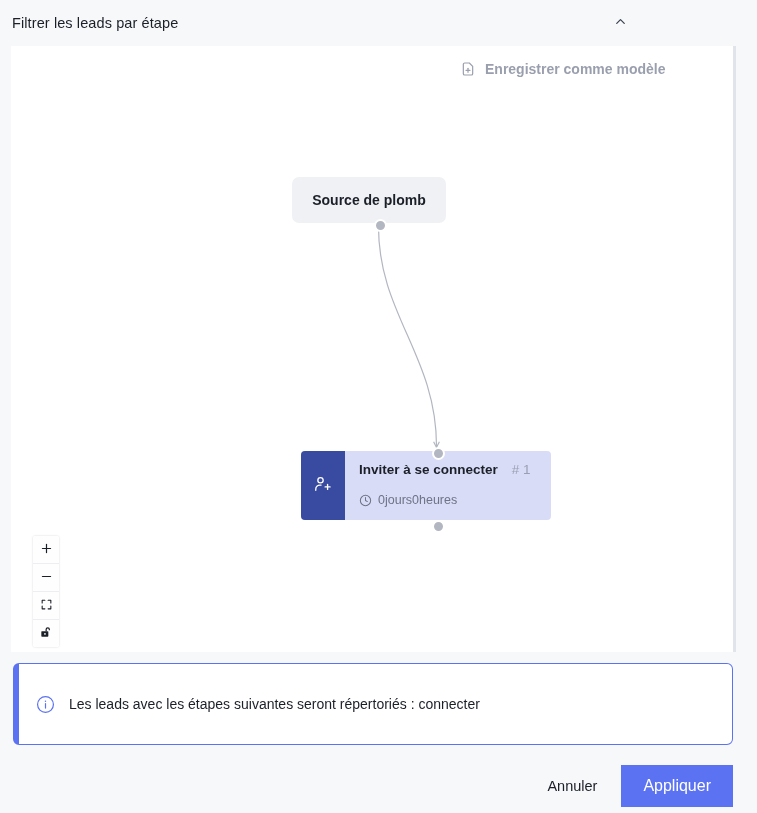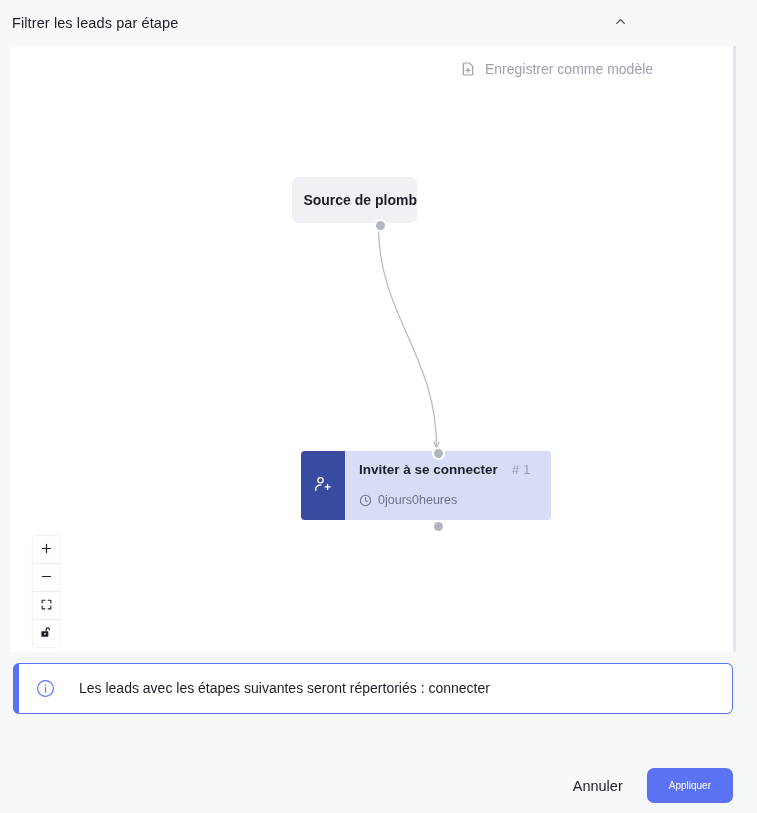--- a/index.html
+++ b/index.html
@@ -63,42 +63,43 @@
   
   .save-template {
     position: absolute;
     left: 449px;
     top: 15px;
     display: flex;
     align-items: center;
     gap: 9px;
     cursor: pointer;
     user-select: none;
+    font-weight: bold;
   }
   .save-template .label {
     font-size: 14px;
     color: #9a9fae;
   }
   .save-template .ico { display:flex; color:#9a9fae; }
 
   
   .node {
     position: absolute;
     box-sizing: border-box;
   }
   .node-source {
     left: 281px;
     top: 131px;
-    width: 125px;
+    width: 154px;
     height: 46px;
     background: #f0f1f4;
     border-radius: 7px;
     display: flex;
     align-items: center;
-    justify-content: flex-end;
+    justify-content: center;
     cursor: grab;
   }
   .node-source .node-label {
     font-size: 14px;
     font-weight: bold;
     color: #1b1f28;
   }
 
   .node-action {
     left: 290px;
@@ -194,30 +195,30 @@
     color: #1b1f28;
   }
   .ctrl-btn:last-child { border-bottom: none; }
 
   
   .info-banner {
     position: absolute;
     left: 13px;
     top: 663px;
     width: 720px;
-    height: 51px;
+    height: 82px;
     box-sizing: border-box;
     background: #ffffff;
     border: 1px solid #5b72f2;
     border-left: 6px solid #5b72f2;
     border-radius: 6px;
     display: flex;
     align-items: center;
     padding: 0 14px 0 17px;
-    gap: 24px;
+    gap: 14px;
   }
   .info-banner .info-ico { flex: 0 0 auto; display: flex; color: #5b72f2; }
   .info-banner .info-text {
     font-size: 14px;
     color: #1b1f28;
     line-height: 21px;
     max-width: 430px;
   }
 
   
@@ -239,23 +240,23 @@
     border: none;
     font-family: "Liberation Sans", sans-serif;
     font-size: 14.5px;
     color: #1b1f28;
     cursor: pointer;
     padding: 8px 6px;
   }
   .btn-apply {
     background: #5b72f2;
     border: none;
-    border-radius: 7px;
+    border-radius: 0;
     font-family: "Liberation Sans", sans-serif;
-    font-size: 10px;
+    font-size: 16px;
     color: #ffffff;
     padding: 12px 22px;
     cursor: pointer;
   }
 </style>
 </head>
 <body>
 
 <div class="panel-header">
   <div class="panel-title">Filtrer les leads par étape</div>

